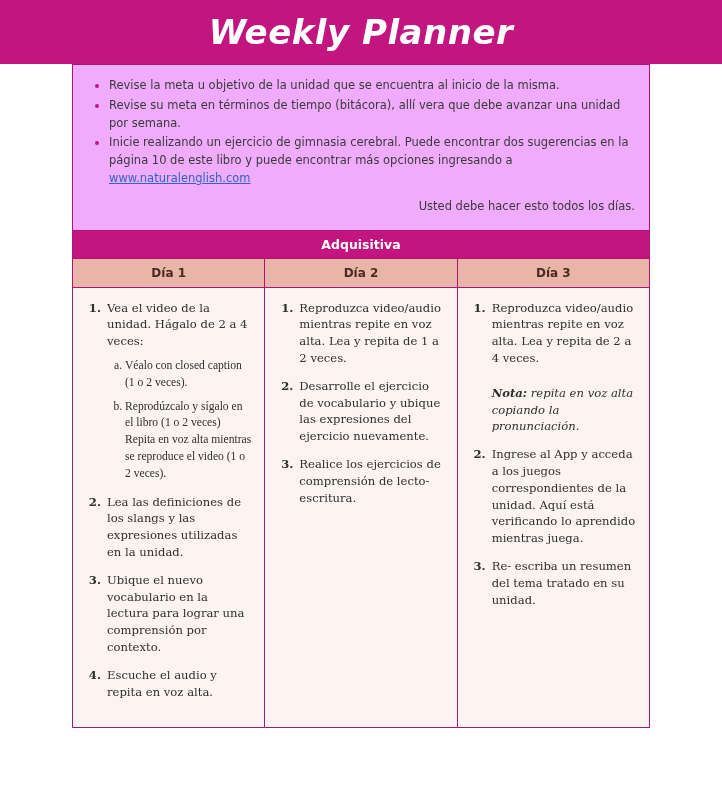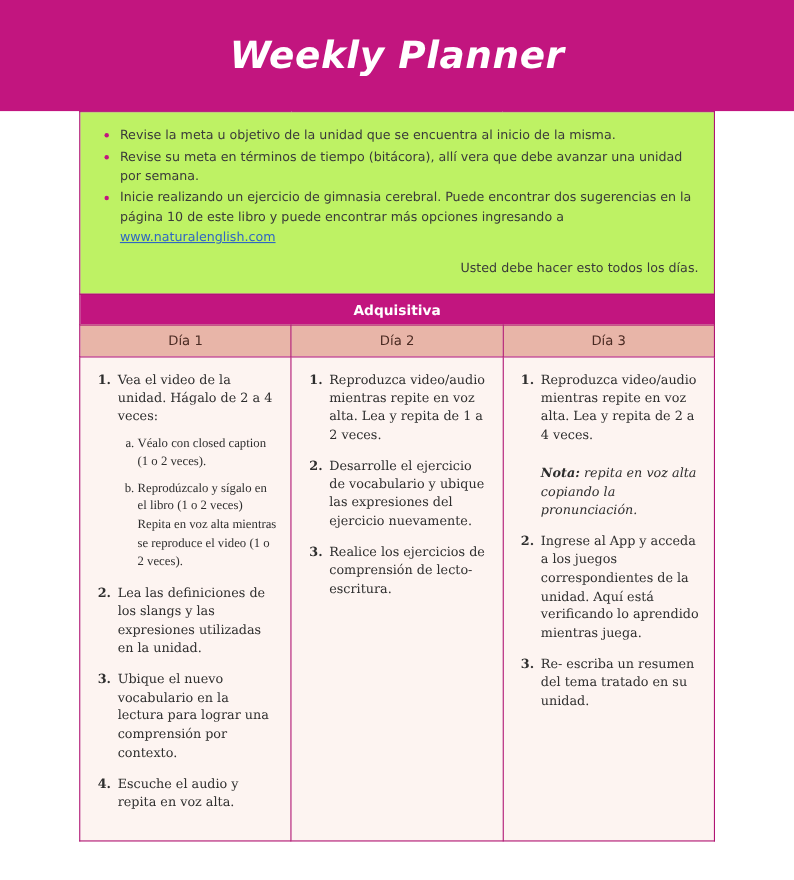--- a/index.html
+++ b/index.html
@@ -13,21 +13,21 @@
     font-family: "Liberation Serif", serif;
     color: #333333;
   }
   .page {
     width: 722px;
     position: relative;
   }
   
   .banner {
     background: #c2157f;
-    height: 101px;
+    height: 64px;
     display: flex;
     align-items: center;
     justify-content: center;
   }
   .banner-title {
     color: #ffffff;
     font-family: "DejaVu Sans", sans-serif;
     font-style: italic;
     font-weight: bold;
     font-size: 34px;
@@ -57,21 +57,21 @@
     background: #c2157f;
     color: #ffffff;
     text-align: center;
     font-family: "DejaVu Sans", sans-serif;
     font-weight: bold;
     font-size: 12.5px;
     padding: 6px 4px;
     border: 1px solid #b01473;
   }
   .adaptativa-body {
-    background: #bef264;
+    background: #f0abfc;
     border: 1px solid #b01473;
     padding: 10px 14px 14px 14px;
     font-family: "DejaVu Sans", sans-serif;
     font-size: 11.5px;
     line-height: 1.55;
     color: #3a3a3a;
   }
   .adaptativa-body ul {
     margin: 2px 0 10px 0;
     padding-left: 22px;
@@ -88,21 +88,21 @@
   }
   .link {
     color: #2f66c4;
     text-decoration: underline;
   }
   .day-head {
     background: #e8b5a8;
     color: #4a2a22;
     text-align: center;
     font-family: "DejaVu Sans", sans-serif;
-    font-weight: normal;
+    font-weight: bold;
     font-size: 12px;
     padding: 7px 4px;
     border: 1px solid #b01473;
   }
   .day-cell {
     background: #fdf4f1;
     border: 1px solid #b01473;
     vertical-align: top;
     padding: 12px 12px 16px 12px;
     width: 33.33%;

